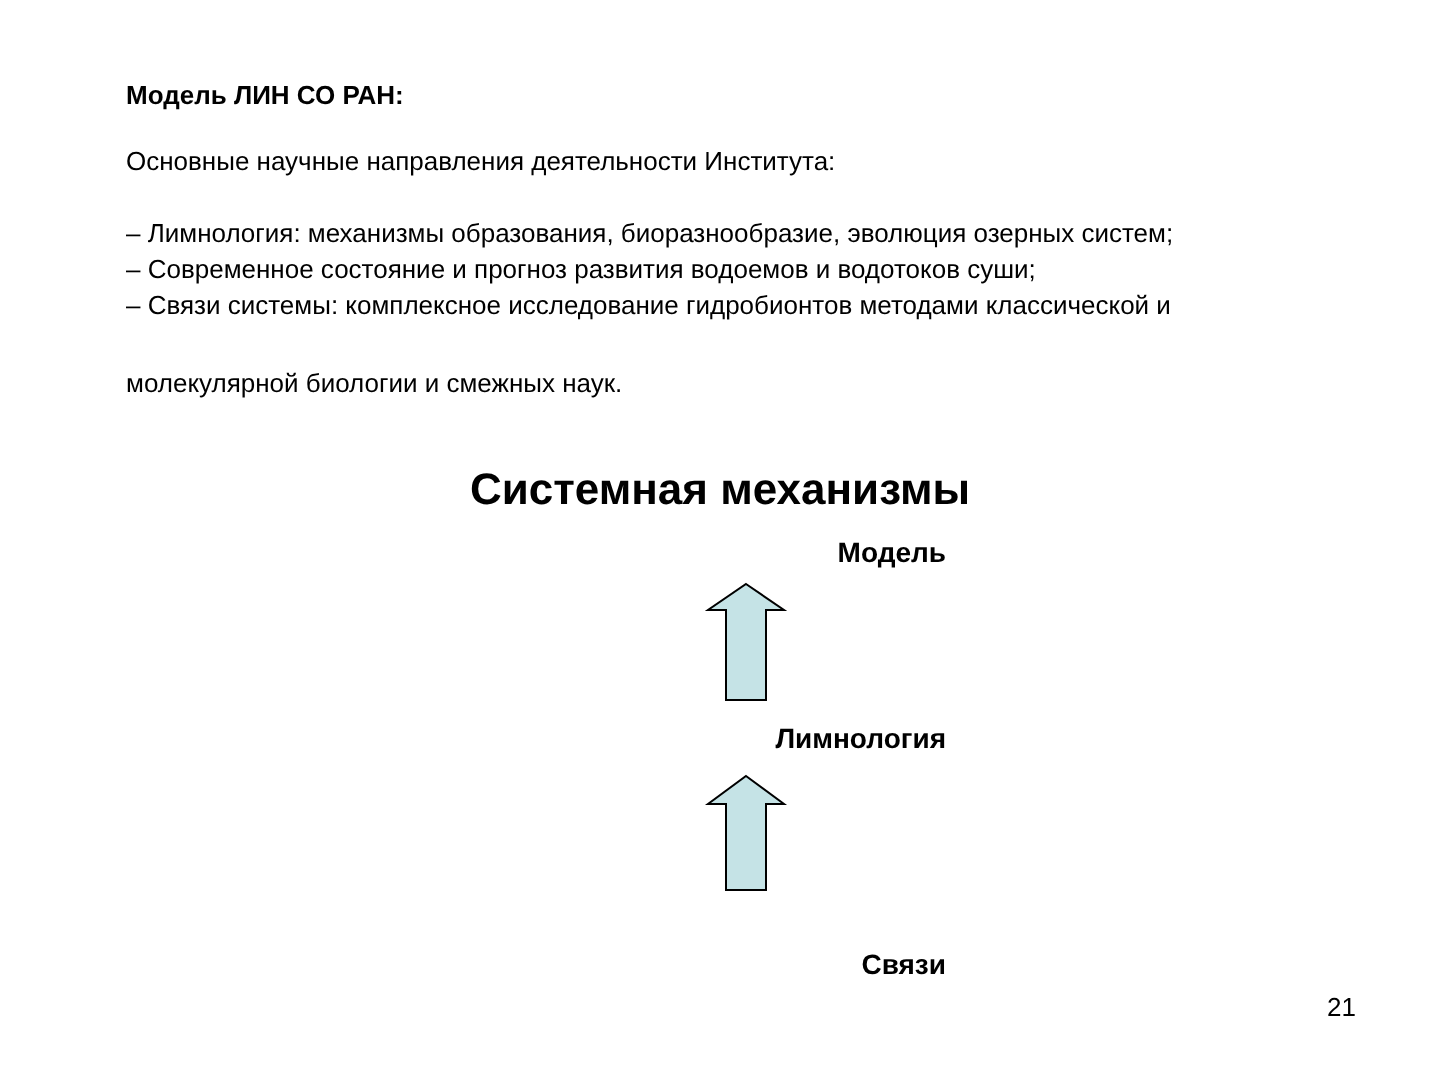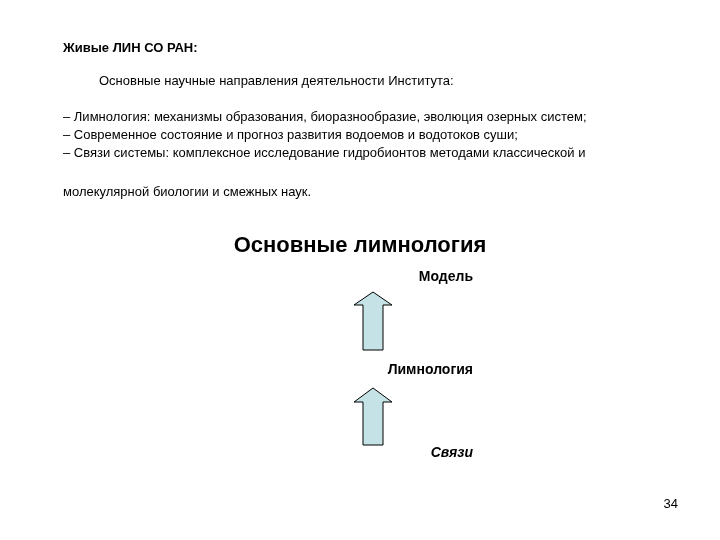--- a/index.html
+++ b/index.html
@@ -7,34 +7,34 @@
     .abs { position:absolute; }
     .charter-title { left:63px; top:40px; font-size:13px; font-weight:bold; }
     .text { left:63px; font-size:13px; line-height:18px; }
     .main-title { left:0; width:720px; text-align:center; top:232px; font-size:22px; font-weight:bold; }
     .label { width:200px; text-align:right; font-size:14px; font-weight:bold; }
     .page-num { left:640px; top:496px; width:38px; text-align:right; font-size:13px; }
   </style>
 </head>
 <body>
 
-<div class="abs charter-title">Живые ЛИН СО РАН:</div>
-<div class="abs text" style="top:72px;margin-left:36px;">Основные научные направления деятельности Института:</div>
+<div class="abs charter-title">Модель ЛИН СО РАН:</div>
+<div class="abs text" style="top:72px;">Основные научные направления деятельности Института:</div>
 <div class="abs text" style="top:108px;">– Лимнология: механизмы образования, биоразнообразие, эволюция озерных систем;</div>
 <div class="abs text" style="top:126px;">– Современное состояние и прогноз развития водоемов и водотоков суши;</div>
 <div class="abs text" style="top:144px;">– Связи системы: комплексное исследование гидробионтов методами классической и</div>
 <div class="abs text" style="top:162px;margin-top:21px;">молекулярной биологии и смежных наук.</div>
 
-<div class="abs main-title">Основные лимнология</div>
+<div class="abs main-title">Системная механизмы</div>
 
 <div class="abs label" style="left:273px; top:268px;">Модель</div>
 <svg class="abs" style="left:350px; top:288px;" width="46" height="66">
   <polygon points="23,4 42,17 33,17 33,62 13,62 13,17 4,17" fill="#c5e3e6" stroke="#000" stroke-width="1"></polygon>
 </svg>
 
 <div class="abs label" style="left:273px; top:361px;">Лимнология</div>
 <svg class="abs" style="left:350px; top:384px;" width="46" height="66">
   <polygon points="23,4 42,18 33,18 33,61 13,61 13,18 4,18" fill="#c5e3e6" stroke="#000" stroke-width="1"></polygon>
 </svg>
 
-<div class="abs label" style="left:273px; top:444px;font-style:italic;">Связи</div>
+<div class="abs label" style="left:273px; top:474px;">Связи</div>
 
-<div class="abs page-num">34</div>
+<div class="abs page-num">21</div>
 
 </body></html>

